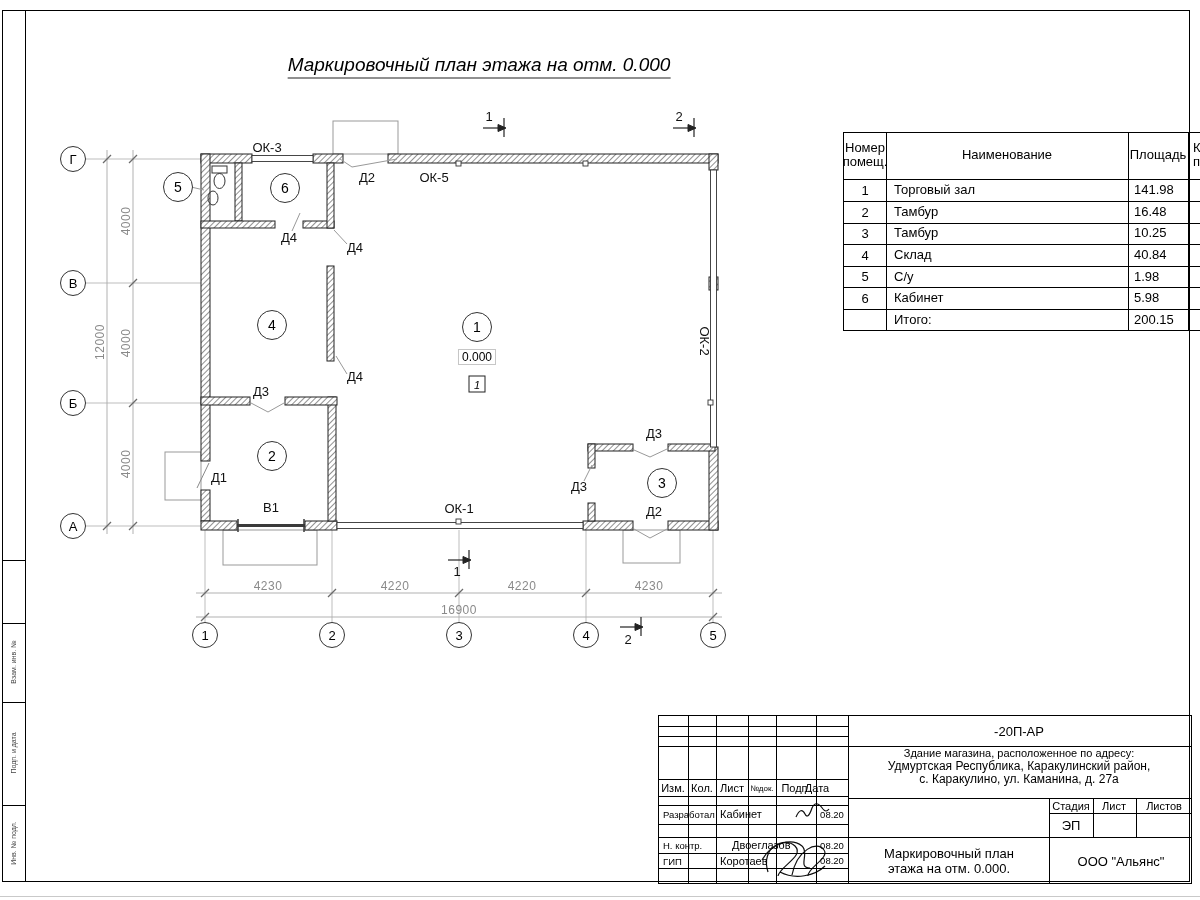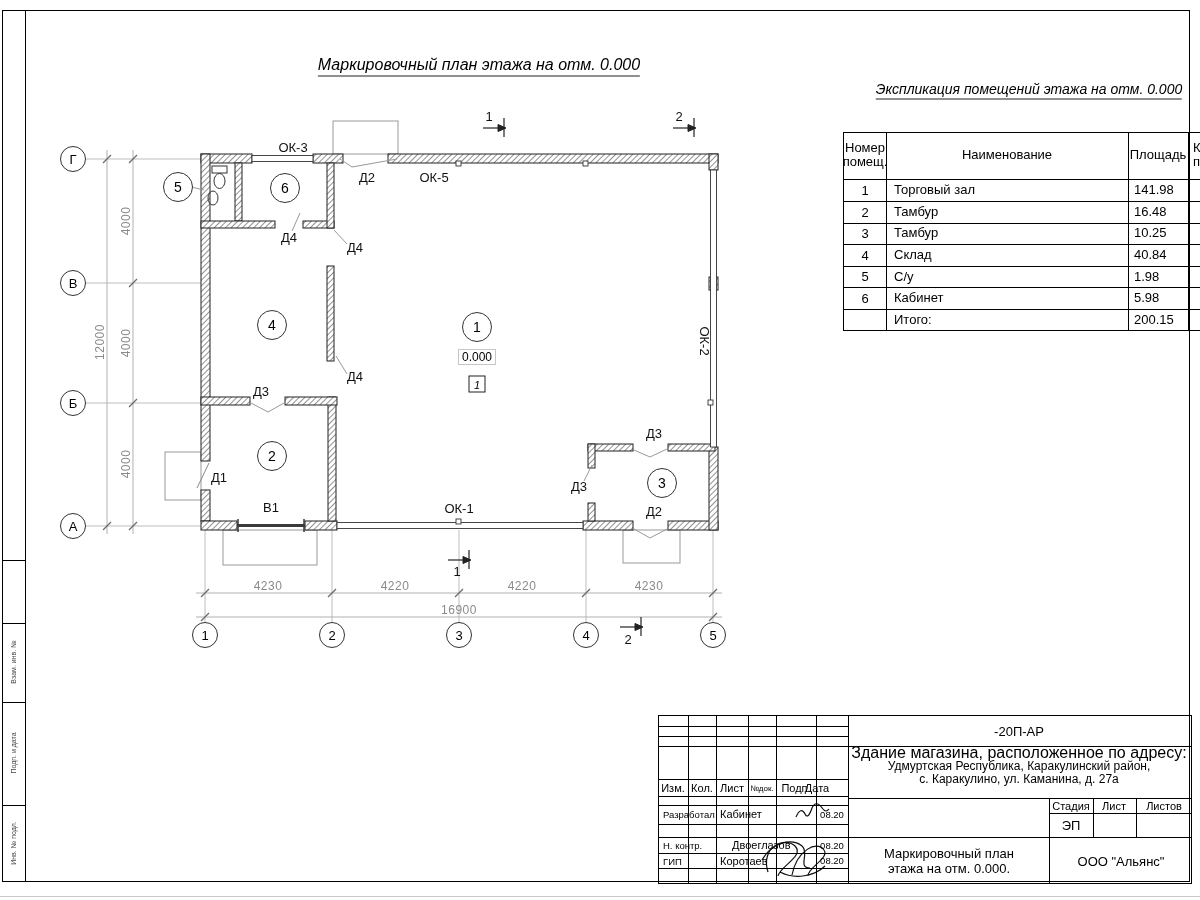--- a/index.html
+++ b/index.html
@@ -191,24 +191,23 @@
       <line x1="641" y1="617" x2="641" y2="636" stroke-width="1.2"></line>
     </g>
 
     <g fill="none" stroke="#111" stroke-width="1.2">
       <path d="M796,817 q5,-11 9,-3 q3,6 7,-6 q4,-9 11,1 q3,4 6,0"></path>
       <path d="M768,872 c-8,-25 17,-36 27,-26 c10,10 -15,20 -17,30 m14,-1 c5,-25 25,-35 32,-25 c6,8 -17,18 -16,26 m-28,-4 c15,8 35,4 45,-6"></path>
       <path d="M762,860 c10,-18 30,-22 40,-14 c8,7 -5,22 8,22"></path>
     </g>
   </svg>
 
-  <div class="ctr title" style="left:479px;top:66px;font-size:16px">Маркировочный план этажа на отм. 0.000</div>
-  <div class="ctr title" style="left:1029px;top:90px;font-size:14px">Экспликация помещений этажа на отм. 0.000</div>
-
-  <div class="ctr lbl" style="left:293px;top:147px">ОК-3</div>
+  <div class="ctr title" style="left:479px;top:66px;font-size:19px">Маркировочный план этажа на отм. 0.000</div>
+
+  <div class="ctr lbl" style="left:267px;top:147px">ОК-3</div>
   <div class="ctr lbl" style="left:367px;top:177px">Д2</div>
   <div class="ctr lbl" style="left:434px;top:177px">ОК-5</div>
   <div class="ctr lbl rotcw" style="left:704px;top:341px">ОК-2</div>
   <div class="ctr lbl" style="left:459px;top:508px">ОК-1</div>
   <div class="ctr lbl" style="left:289px;top:237px">Д4</div>
   <div class="ctr lbl" style="left:355px;top:247px">Д4</div>
   <div class="ctr lbl" style="left:355px;top:376px">Д4</div>
   <div class="ctr lbl" style="left:261px;top:391px">Д3</div>
   <div class="ctr lbl" style="left:219px;top:477px">Д1</div>
   <div class="ctr lbl" style="left:271px;top:507px">В1</div>
@@ -354,21 +353,21 @@
     <div class="hl" style="left:0;top:63px;width:189px"></div>
     <div class="hl" style="left:0;top:80px;width:189px"></div>
     <div class="hl" style="left:0;top:89px;width:189px"></div>
     <div class="hl" style="left:0;top:108px;width:189px"></div>
     <div class="hl" style="left:0;top:137px;width:189px"></div>
     <div class="hl" style="left:0;top:152px;width:189px"></div>
     <div class="hl" style="left:189px;top:82px;width:343px"></div>
     <div class="hl" style="left:390px;top:97px;width:142px"></div>
 
     <div class="txt ctr big" style="left:360px;top:15px">-20П-АР</div>
-    <div class="txt ctr" style="left:360px;top:37px;font-size:16px">Здание магазина, расположенное по адресу:</div>
+    <div class="txt ctr" style="left:360px;top:37px;font-size:11px">Здание магазина, расположенное по адресу:</div>
     <div class="txt ctr" style="left:360px;top:50px;font-size:12px">Удмуртская Республика, Каракулинский район,</div>
     <div class="txt ctr" style="left:360px;top:63px;font-size:12px">с. Каракулино, ул. Каманина, д. 27а</div>
 
     <div class="txt ctr med" style="left:14px;top:72px">Изм.</div>
     <div class="txt ctr med" style="left:43px;top:72px">Кол.</div>
     <div class="txt ctr med" style="left:73px;top:72px">Лист</div>
     <div class="txt ctr tiny" style="left:103px;top:72px">№док.</div>
     <div class="txt ctr med" style="left:137px;top:72px">Подп.</div>
     <div class="txt ctr med" style="left:158px;top:72px">Дата</div>
 

